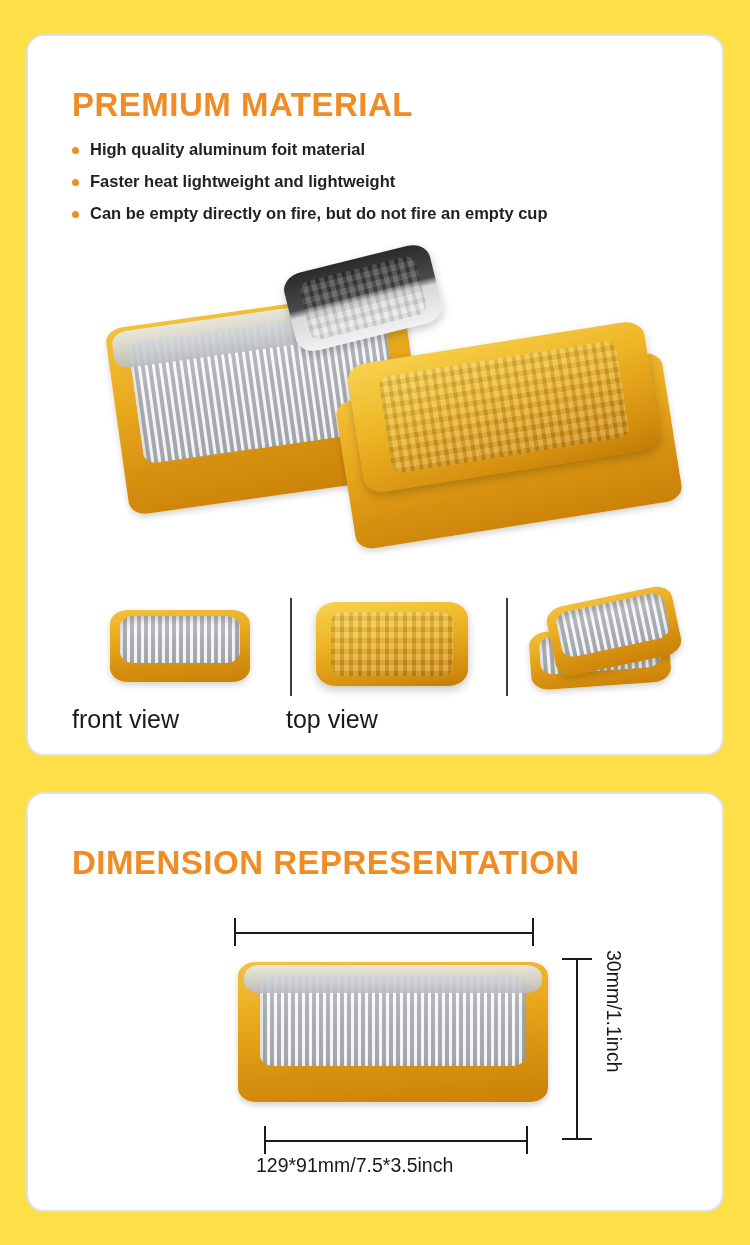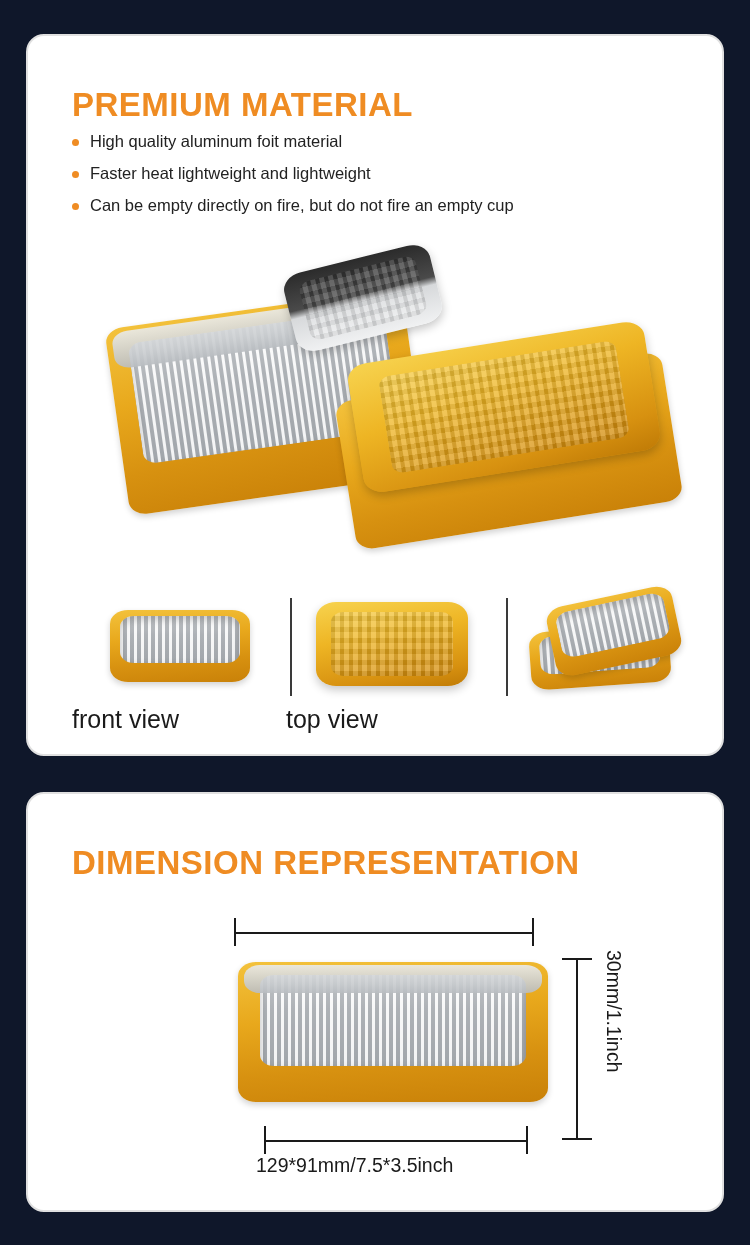--- a/index.html
+++ b/index.html
@@ -6,21 +6,21 @@
   html, body {
     margin: 0;
     padding: 0;
     background: #ffffff;
     font-family: "Liberation Sans", sans-serif;
   }
   .page {
     width: 750px;
     height: 1245px;
     position: relative;
-    background: #0f172a;
+    background: #fde047;
     overflow: hidden;
   }
 
   
   .panel {
     position: absolute;
     border: 2px solid #e0e0e0;
     border-radius: 18px;
     background: #ffffff;
   }
@@ -33,24 +33,25 @@
     color: #ef8c23;
     letter-spacing: 0.5px;
     line-height: 1;
   }
   #premium-title { position: absolute; left: 44px; top: 30px; }
   #dimension-title { position: absolute; left: 44px; top: 30px; }
 
   .bullets {
     position: absolute;
     left: 40px;
-    top: 96px;
+    top: 104px;
     margin: 0;
     padding: 0;
     list-style: none;
+    font-weight: bold;
   }
   .bullets li {
     position: relative;
     padding-left: 22px;
     font-size: 16.5px;
     color: #222222;
     margin-bottom: 12px;
     line-height: 1.2;
   }
   .bullets li::before {

